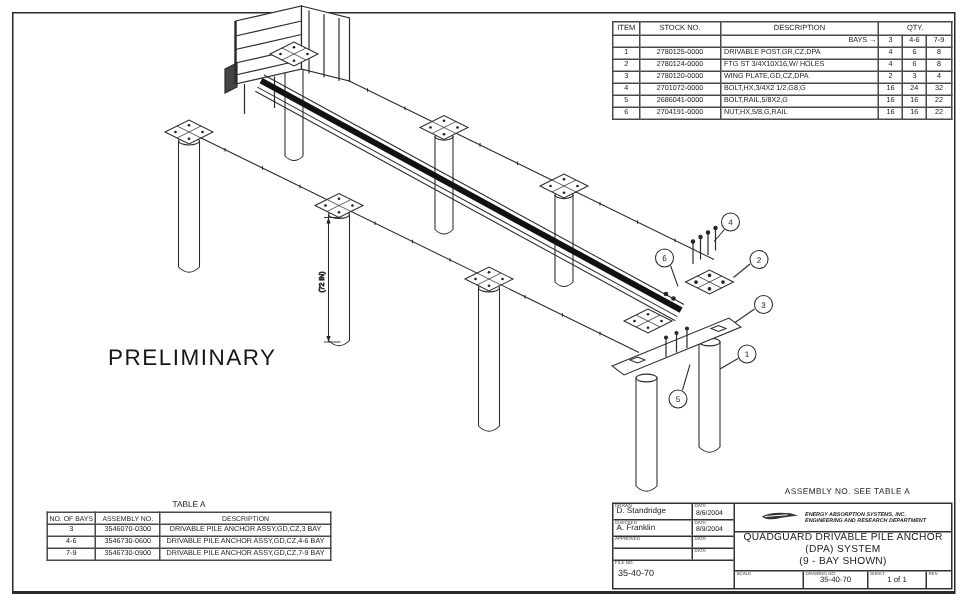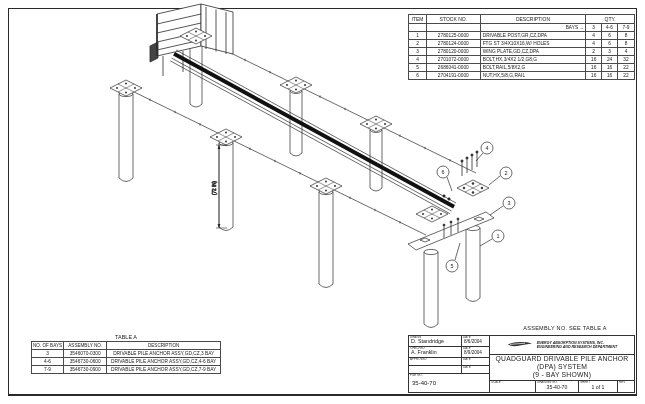--- a/index.html
+++ b/index.html
@@ -209,20 +209,21 @@
           <text x="498" y="238" font-size="5.4" text-anchor="middle" stroke="none" fill="#111">1</text>
         </g>
       <g>
           <line x1="455" y1="260" x2="460" y2="243"></line>
         <circle cx="452" cy="266" r="6"></circle>
           <text x="452" y="268" font-size="5.4" text-anchor="middle" stroke="none" fill="#111">5</text>
         </g>
     </g>
   </svg>
 
+  <div class="prelim">PRELIMINARY</div>
 
   <table class="parts">
     <colgroup>
         <col style="width:18px">
         <col style="width:54px">
         <col style="width:106px">
       <col style="width:16px">
         <col style="width:16px">
         <col style="width:17px">
       </colgroup>

